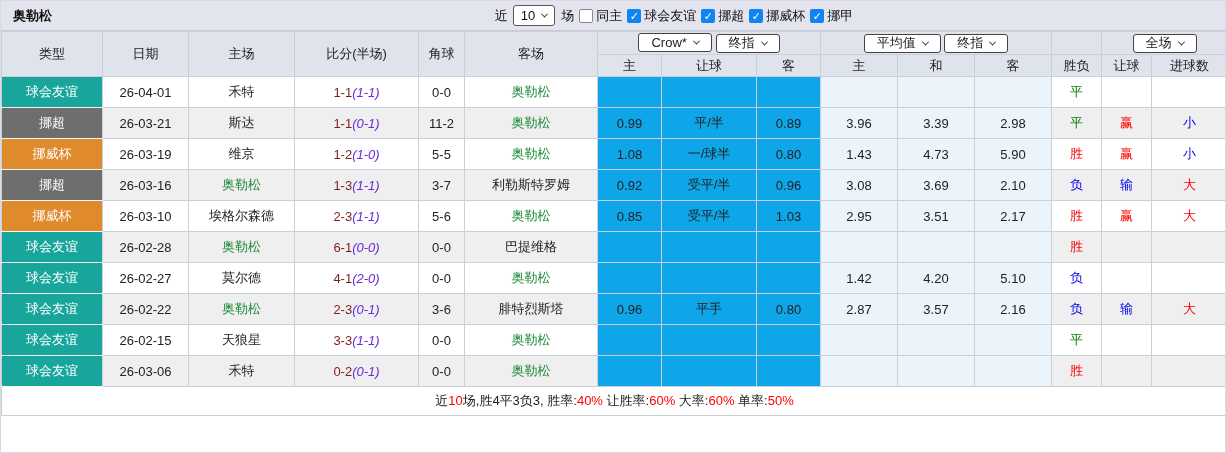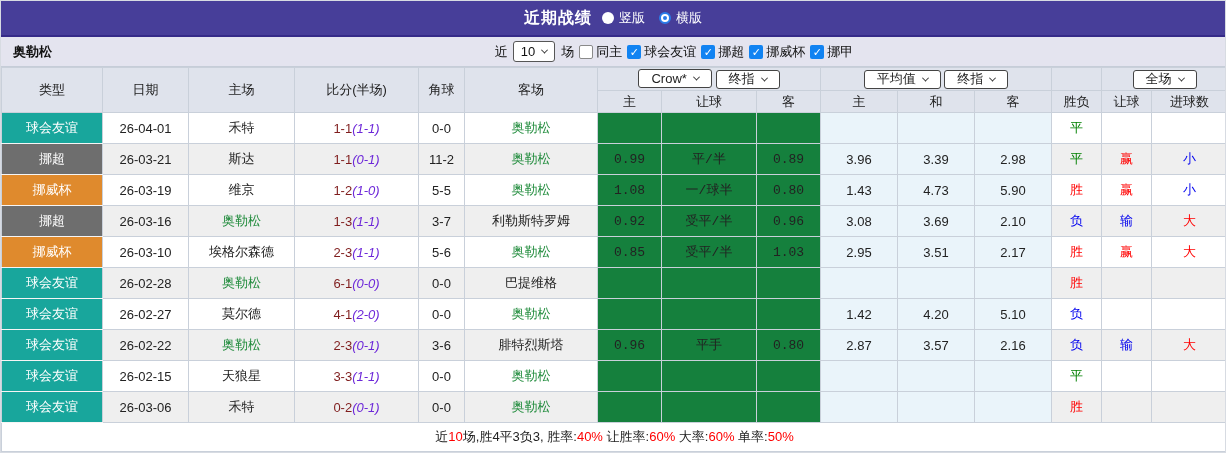--- a/index.html
+++ b/index.html
@@ -40,47 +40,34 @@
   .controls .lbl { margin-right:2px; }
 
   
   table { border-collapse:collapse; width:1226px; table-layout:fixed; font-size:13px; color:#222; }
   th, td { border:1px solid #c9d0da; text-align:center; padding:0; overflow:hidden; white-space:nowrap; }
   thead th { background:#dfe3ec; font-weight:normal; height:22px; }
   thead tr.selrow th { height:23px; }
   thead .sel-box { height:19px; padding:0 12px; border-color:#444; }
   tbody td { height:31px; background:#fff; }
   tr.even td.stripe { background:#efefef; }
-  td.odds { background:#15803d;font-family:Liberation Mono, monospace; }
+  td.odds { background:#0ea5e9; }
   td.avg  { background:#eaf4fa; }
   td.type { color:#fff; border-bottom:1px solid #f5f5f5; }
   .focus { color:#1f8b3b; }
   .score-ft { color:#7f1d1d; }
   .score-ht { color:#6d28d9;font-style:italic; }
   tfoot td { height:29px; background:#fff; border-top:1px solid #15803d; }
   .seg-red { color:#f00; }
 </style>
 </head>
 <body>
 
 <div class="app">
 
-  <div class="titlebar">
-    <span class="title">近期战绩</span>
-    <span class="radio-group">
-      <span class="radio-opt">
-        <span class="radio"></span>
-        <span>竖版</span>
-      </span>
-      <span class="radio-opt">
-        <span class="radio sel"></span>
-        <span>横版</span>
-      </span>
-    </span>
-  </div>
 
   <div class="teambar">
     <span class="team-name">奥勒松</span>
     <span class="controls">
       <span class="lbl">近</span>
       <span class="sel-box">
         <span>10</span>
         <span class="caret"></span>
       </span>
       <span class="lbl" style="margin-left:3px;">场</span>

